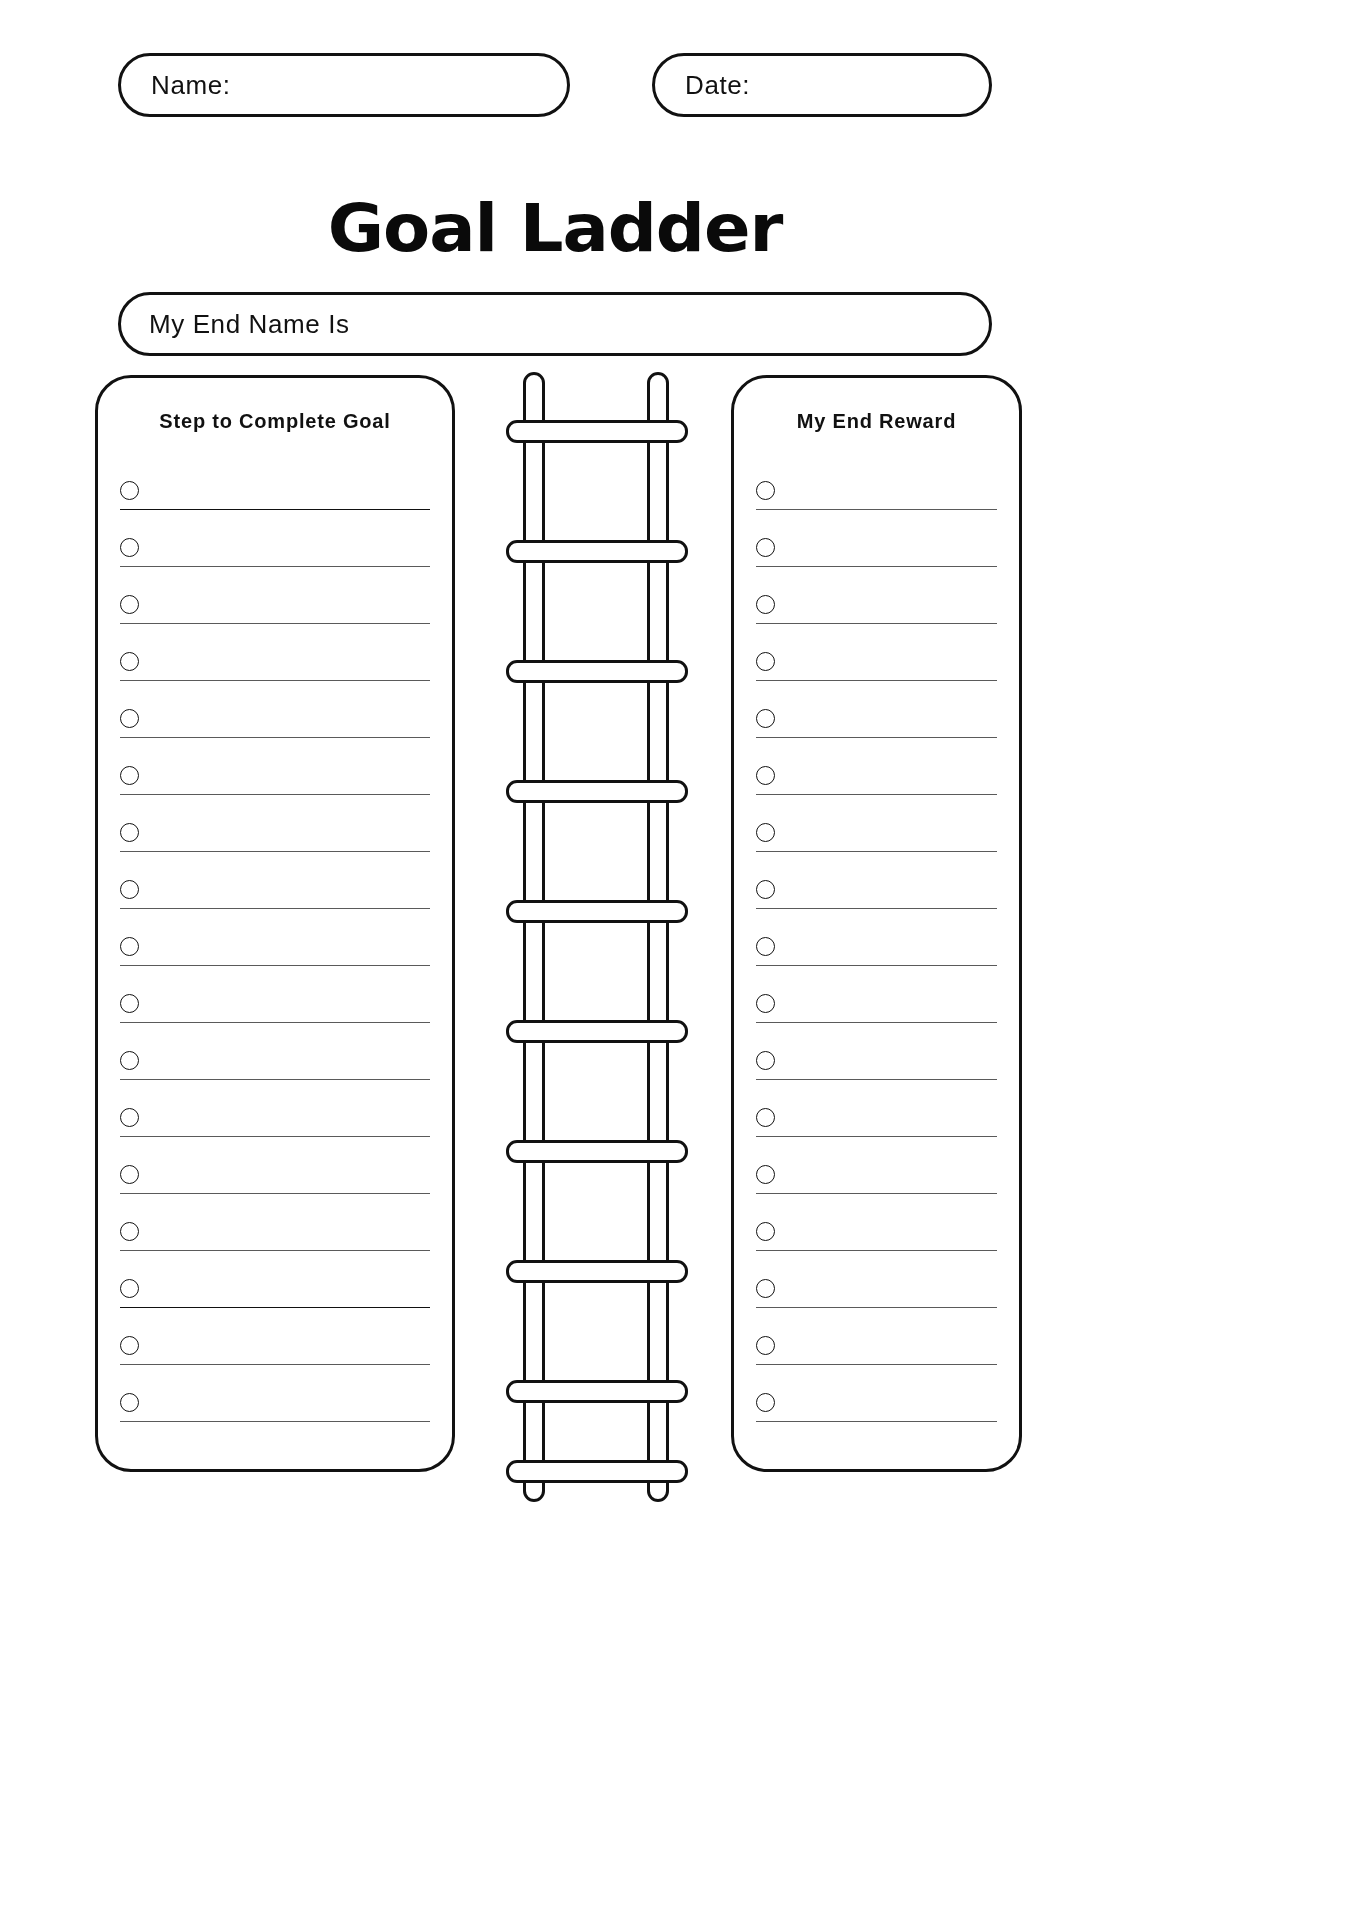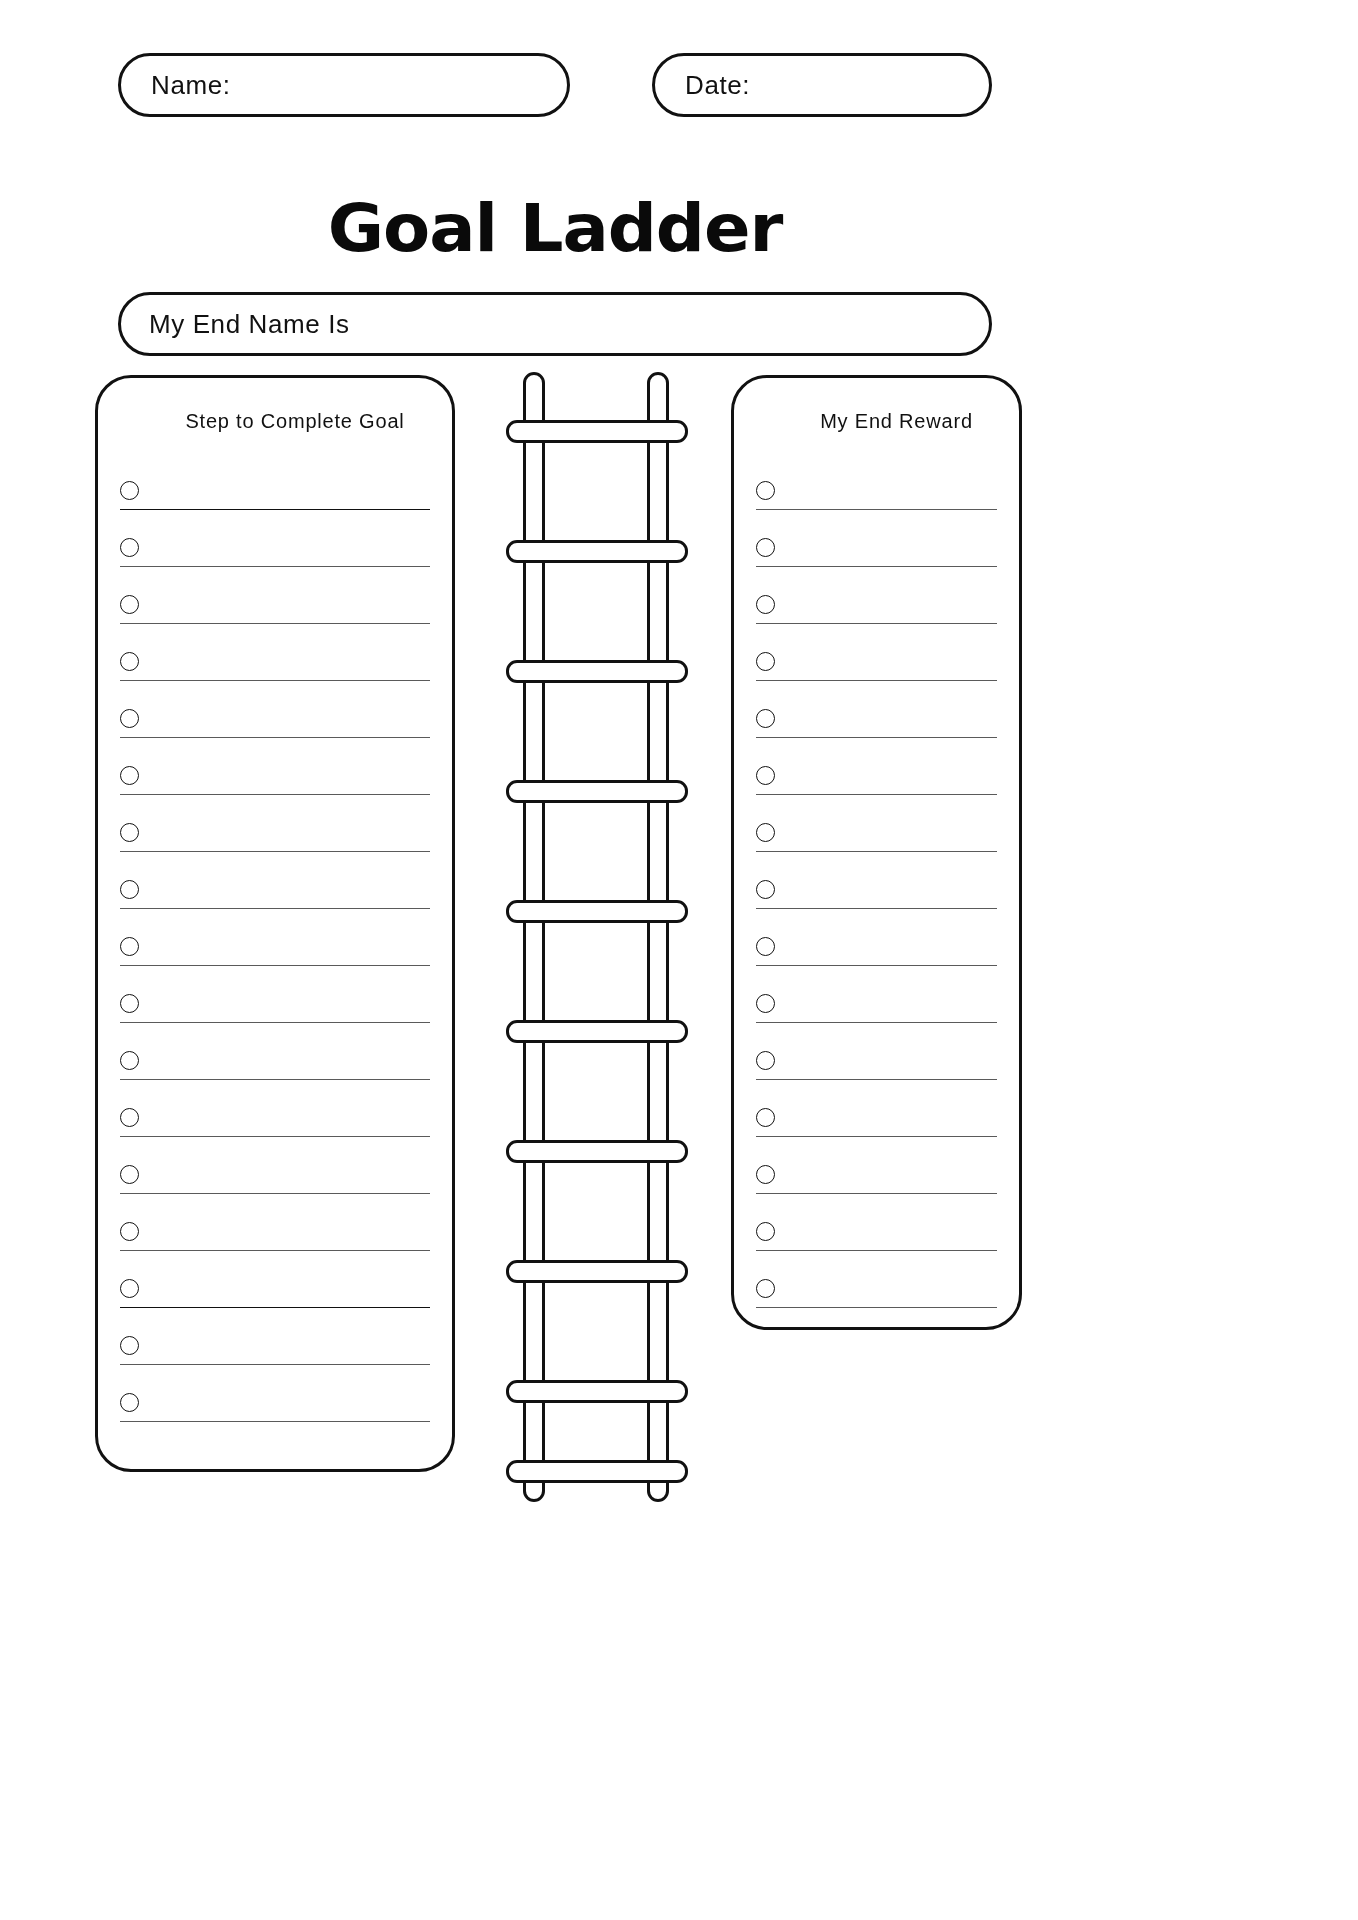--- a/index.html
+++ b/index.html
@@ -88,33 +88,32 @@
   #steps-panel {
     left: 95px;
     top: 375px;
     width: 360px;
     height: 1097px;
   }
   #reward-panel {
     left: 731px;
     top: 375px;
     width: 291px;
-    height: 955px;
+    height: 1097px;
   }
   .panel-title {
     position: absolute;
     top: 32px;
     left: 0;
     width: 100%;
     text-align: center;
     font-size: 20px;
-    font-weight: 400;
+    font-weight: 700;
     letter-spacing: 0.8px;
     color: #111111;
-    padding-left: 20px;
   }
   .rows {
     position: absolute;
     top: 93px;
     left: 0;
     right: 0;
   }
   .row {
     position: relative;
     height: 57px;

